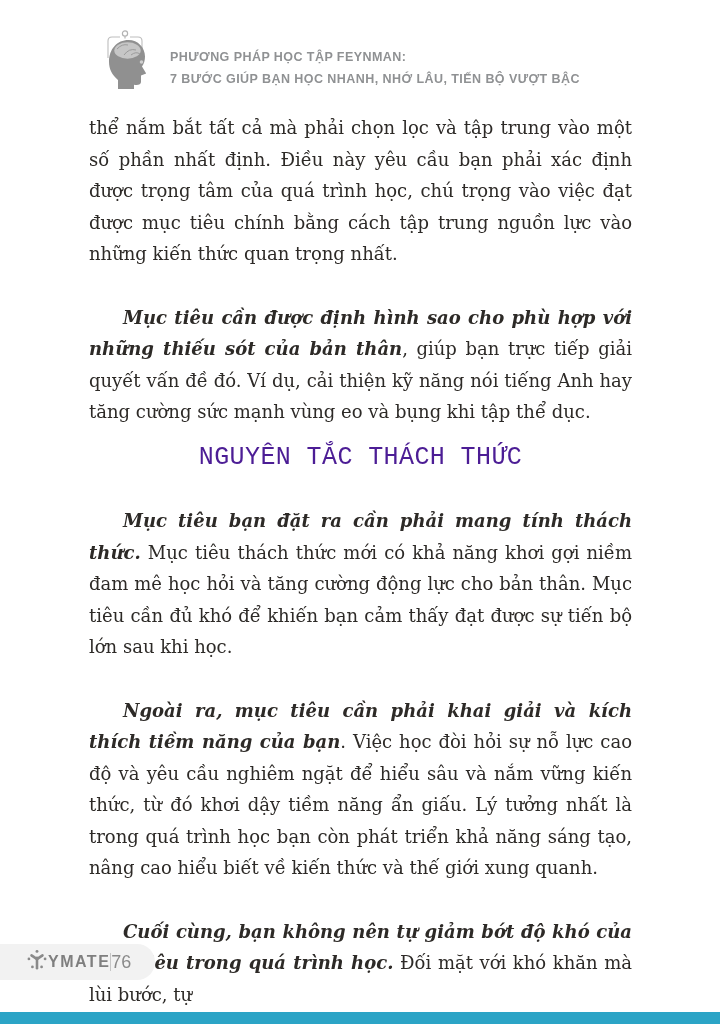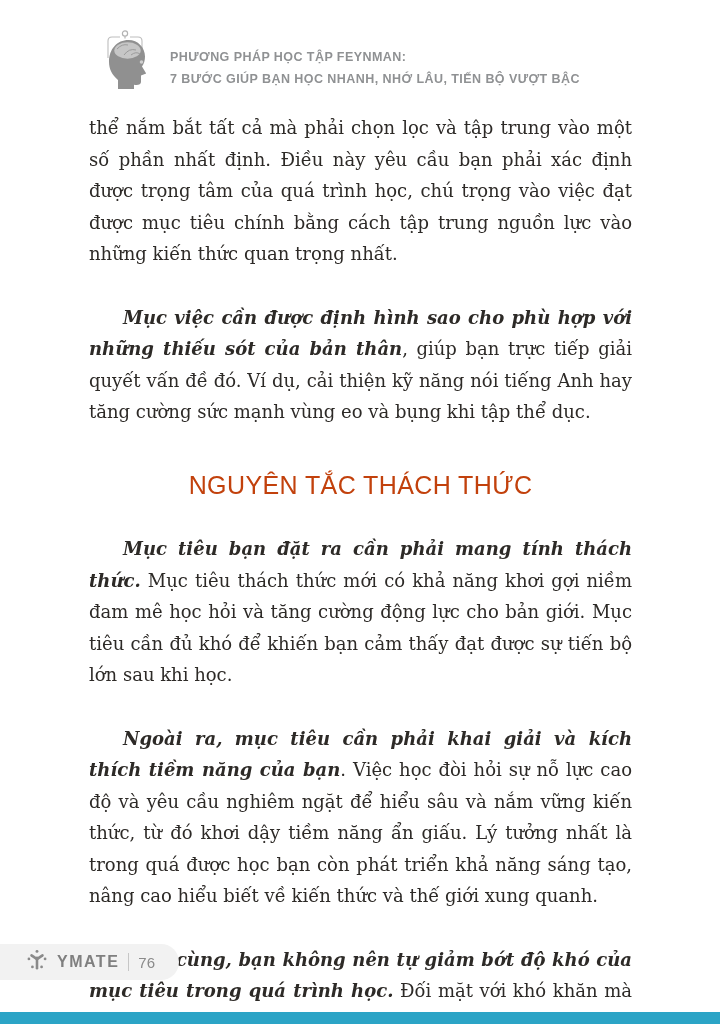--- a/index.html
+++ b/index.html
@@ -24,37 +24,37 @@
   .body-text{
     position:absolute;left:89px;top:112px;width:543px;
     font-family:"DejaVu Serif",serif;
     font-size:18px;line-height:31.5px;color:#2d2a27;
     text-align:justify;
   }
   .body-text p{margin:32px 0 0 0;text-indent:34px;}
   .body-text p.first{margin-top:0;text-indent:0;}
   .lead{font-weight:bold;font-style:italic;}
   .section-heading{
-    margin:42px 0 16px 0;text-align:center;text-indent:0;
-    font-family:Liberation Sans, sans-serif;
-    font-size:25px;font-weight:500;color:#c2410c;letter-spacing:.4px;
+    margin:14px 0 16px 0;text-align:center;text-indent:0;
+    font-family:Liberation Mono, monospace;
+    font-size:25px;font-weight:500;color:#4c1d95;letter-spacing:.4px;
   }
 
   
   .footer-badge{
     position:absolute;left:0;bottom:44px;height:36px;
     background:#f2f2f2;border-radius:0 18px 18px 0;
-    display:flex;align-items:center;gap:9px;
+    display:flex;align-items:center;
     padding:0 24px 0 26px;
   }
   .brand-name{
     font-size:16px;font-weight:bold;color:#7f7f7f;letter-spacing:1.5px;
   }
   .footer-divider{width:1px;height:18px;background:#c6c6c6;}
-  .page-number{font-size:15px;color:#8a8a8a;}
+  .page-number{font-size:18px;color:#8a8a8a;}
 
   
   .page-edge-bar{
     position:absolute;left:0;bottom:0;width:100%;height:12px;
     background:#2ba4c6;
   }
 </style>
 </head>
 <body>
 
@@ -79,27 +79,27 @@
     </span>
     <div class="header-titles">
       <div>PHƯƠNG PHÁP HỌC TẬP FEYNMAN:</div>
       <div>7 BƯỚC GIÚP BẠN HỌC NHANH, NHỚ LÂU, TIẾN BỘ VƯỢT BẬC</div>
     </div>
   </header>
 
   <main class="body-text">
     <p class="first"><span>thể nắm bắt tất cả mà phải chọn lọc và tập trung vào một số phần nhất định. Điều này yêu cầu bạn phải xác định được trọng tâm của quá trình học, chú trọng vào việc đạt được mục tiêu chính bằng cách tập trung nguồn lực vào những kiến thức quan trọng nhất.</span></p>
 
-    <p><span class="lead">Mục việc cần được định hình sao cho phù hợp với những thiếu sót của bản thân</span><span>, giúp bạn trực tiếp giải quyết vấn đề đó. Ví dụ, cải thiện kỹ năng nói tiếng Anh hay tăng cường sức mạnh vùng eo và bụng khi tập thể dục.</span></p>
+    <p><span class="lead">Mục tiêu cần được định hình sao cho phù hợp với những thiếu sót của bản thân</span><span>, giúp bạn trực tiếp giải quyết vấn đề đó. Ví dụ, cải thiện kỹ năng nói tiếng Anh hay tăng cường sức mạnh vùng eo và bụng khi tập thể dục.</span></p>
 
     <h2 class="section-heading">NGUYÊN TẮC THÁCH THỨC</h2>
 
-    <p><span class="lead">Mục tiêu bạn đặt ra cần phải mang tính thách thức.</span><span> Mục tiêu thách thức mới có khả năng khơi gợi niềm đam mê học hỏi và tăng cường động lực cho bản giới. Mục tiêu cần đủ khó để khiến bạn cảm thấy đạt được sự tiến bộ lớn sau khi học.</span></p>
+    <p><span class="lead">Mục tiêu bạn đặt ra cần phải mang tính thách thức.</span><span> Mục tiêu thách thức mới có khả năng khơi gợi niềm đam mê học hỏi và tăng cường động lực cho bản thân. Mục tiêu cần đủ khó để khiến bạn cảm thấy đạt được sự tiến bộ lớn sau khi học.</span></p>
 
-    <p><span class="lead">Ngoài ra, mục tiêu cần phải khai giải và kích thích tiềm năng của bạn</span><span>. Việc học đòi hỏi sự nỗ lực cao độ và yêu cầu nghiêm ngặt để hiểu sâu và nắm vững kiến thức, từ đó khơi dậy tiềm năng ẩn giấu. Lý tưởng nhất là trong quá được học bạn còn phát triển khả năng sáng tạo, nâng cao hiểu biết về kiến thức và thế giới xung quanh.</span></p>
+    <p><span class="lead">Ngoài ra, mục tiêu cần phải khai giải và kích thích tiềm năng của bạn</span><span>. Việc học đòi hỏi sự nỗ lực cao độ và yêu cầu nghiêm ngặt để hiểu sâu và nắm vững kiến thức, từ đó khơi dậy tiềm năng ẩn giấu. Lý tưởng nhất là trong quá trình học bạn còn phát triển khả năng sáng tạo, nâng cao hiểu biết về kiến thức và thế giới xung quanh.</span></p>
 
     <p><span class="lead">Cuối cùng, bạn không nên tự giảm bớt độ khó của mục tiêu trong quá trình học.</span><span> Đối mặt với khó khăn mà lùi bước, tự</span></p>
   </main>
 
   <footer class="footer-badge">
     <span>
       <svg width="22" height="22" viewBox="0 0 24 24" xmlns="http://www.w3.org/2000/svg">
         <circle cx="12" cy="2.6" r="1.6" fill="#8a8a8a"></circle>
         <path d="M12 21 L12 9.5" stroke="#8a8a8a" stroke-width="2.8" stroke-linecap="round" fill="none"></path>
         <path d="M12 11 L6 7" stroke="#8a8a8a" stroke-width="2.8" stroke-linecap="round" fill="none"></path>

